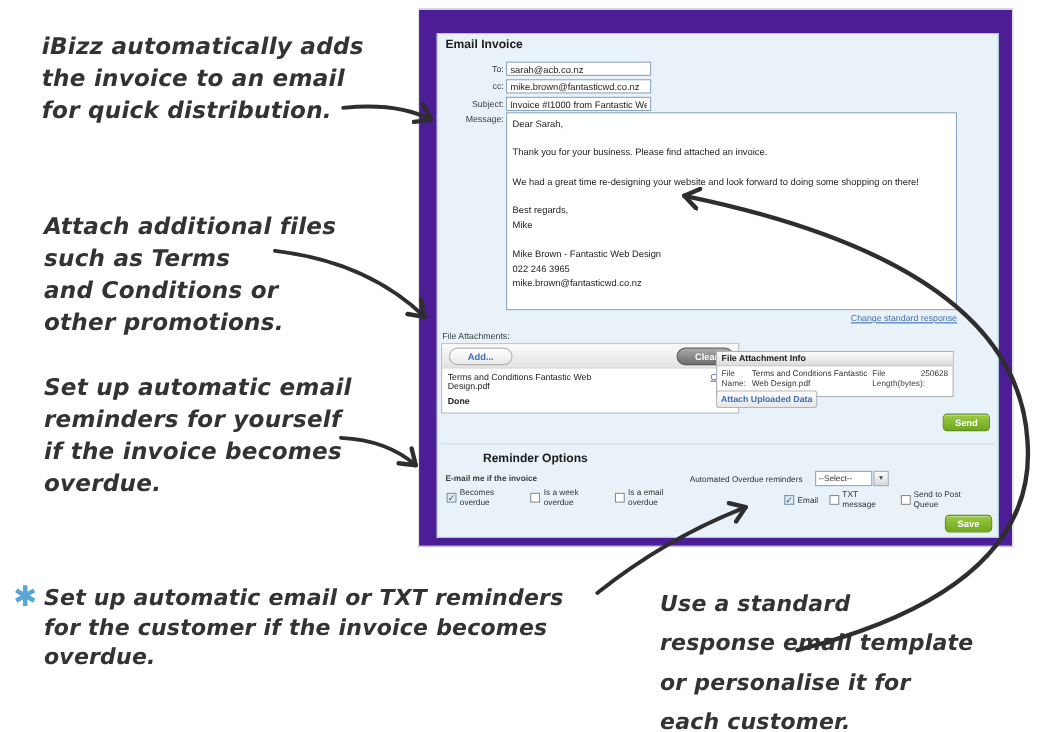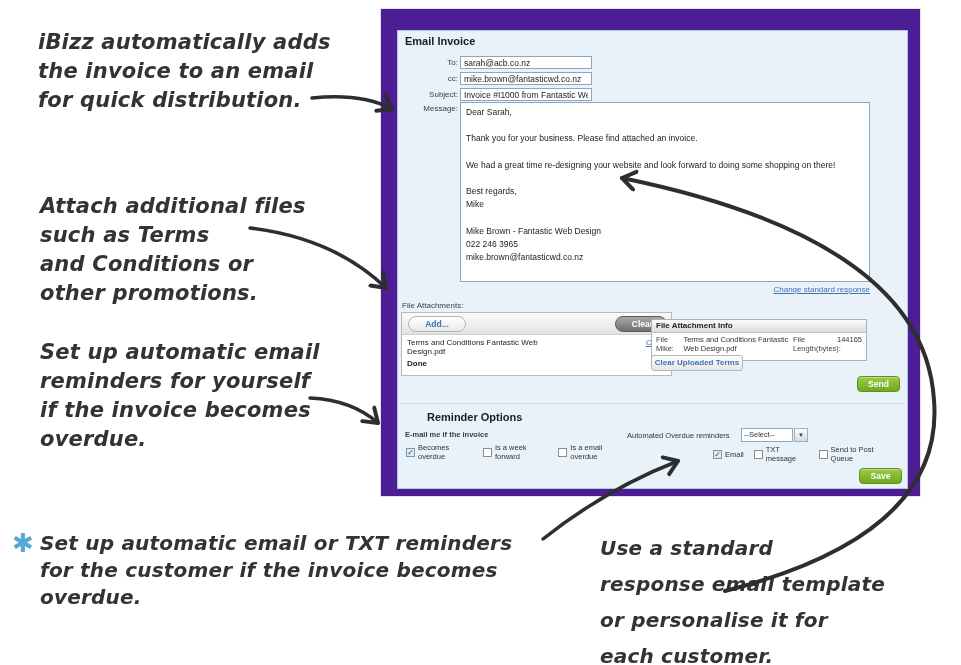--- a/index.html
+++ b/index.html
@@ -41,21 +41,21 @@
   #info-len-label { width:44px; color:#444; }
   #info-len-value { flex:1; text-align:right; }
 
   #clear-uploaded-button { left:253px; top:324px; width:92px; height:16px; background:linear-gradient(#ffffff,#e6e6e6); border:1px solid #b5b5b5; border-radius:3px; color:#3f6fb5; font-size:8px; font-weight:bold; text-align:center; line-height:14px; cursor:pointer; }
 
   .green-btn { width:43px; height:16px; background:linear-gradient(#9ccb43,#6fa821); border:1px solid #618f1d; border-radius:4px; color:#ffffff; font-size:8.5px; font-weight:bold; text-align:center; line-height:14px; cursor:pointer; box-shadow:inset 0 1px 0 rgba(255,255,255,.4); }
   #send-button { left:459px; top:345px; }
   #save-button { left:461px; top:437px; }
 
   #reminder-divider { left:3px; top:372px; width:503px; border-top:1px solid #c9dbe8; }
-  #reminder-title { left:0; top:380px; font-size:11px; font-weight:bold; color:#1c1c1c;padding-left:29px; }
+  #reminder-title { left:12px; top:380px; font-size:11px; font-weight:bold; color:#1c1c1c;padding-left:29px; }
   #emailme-label { left:7px; top:399px; font-size:7.5px; font-weight:bold; color:#3c3c3c; }
 
   .cb-row { display:flex; align-items:center; font-size:7.5px; color:#333; }
   .cb { width:9px; height:9px; background:#fff; border:1px solid #8c8c8c; margin-right:3px; display:inline-flex; align-items:center; justify-content:center; font-size:8px; color:#2e4f68; flex:0 0 auto; cursor:pointer; }
   .cb.checked { background:#dfe9f2; border-color:#7c97ab; }
   #self-checks { left:8px; top:412px; width:230px; justify-content:flex-start; gap:0; }
   #self-checks .opt { display:flex; align-items:center; margin-right:12px; }
   #cust-checks { left:315px; top:414px; width:190px; }
   #cust-checks .opt { display:flex; align-items:center; margin-right:10px; }
 
@@ -121,44 +121,44 @@
       <div id="attach-item-row">
         <span id="attach-item-name">Terms and Conditions Fantastic Web Design.pdf</span>
         <span id="attach-item-clear" class="lnk">Clear</span>
       </div>
       <div id="attach-item-status">Done</div>
     </div>
 
     <div id="info-panel" class="abs">
       <div id="info-header">File Attachment Info</div>
       <div id="info-body">
-        <div id="info-name-label">File Mike:</div>
+        <div id="info-name-label">File Name:</div>
         <div id="info-name-value">Terms and Conditions Fantastic Web Design.pdf</div>
         <div id="info-len-label">File Length(bytes):</div>
-        <div id="info-len-value">144165</div>
+        <div id="info-len-value">250628</div>
       </div>
     </div>
-    <div id="clear-uploaded-button" class="abs">Clear Uploaded Terms</div>
+    <div id="clear-uploaded-button" class="abs">Attach Uploaded Data</div>
 
     <div id="send-button" class="green-btn abs">Send</div>
 
     <div id="reminder-divider" class="abs"></div>
     <div id="reminder-title" class="abs">Reminder Options</div>
     <div id="emailme-label" class="abs">E-mail me if the invoice</div>
 
     <div id="self-checks" class="cb-row abs">
       <span class="opt">
         <span class="cb checked">
             <span>✓</span>
           </span>
         <span>Becomes overdue</span>
       </span>
       <span class="opt">
         <span class="cb"></span>
-        <span>Is a week forward</span>
+        <span>Is a week overdue</span>
       </span>
       <span class="opt">
         <span class="cb"></span>
         <span>Is a email overdue</span>
       </span>
     </div>
 
     <div id="automated-label" class="abs">Automated Overdue reminders</div>
     <div id="overdue-select" class="abs">--Select--</div>
     <div id="overdue-select-btn" class="abs">▼</div>

